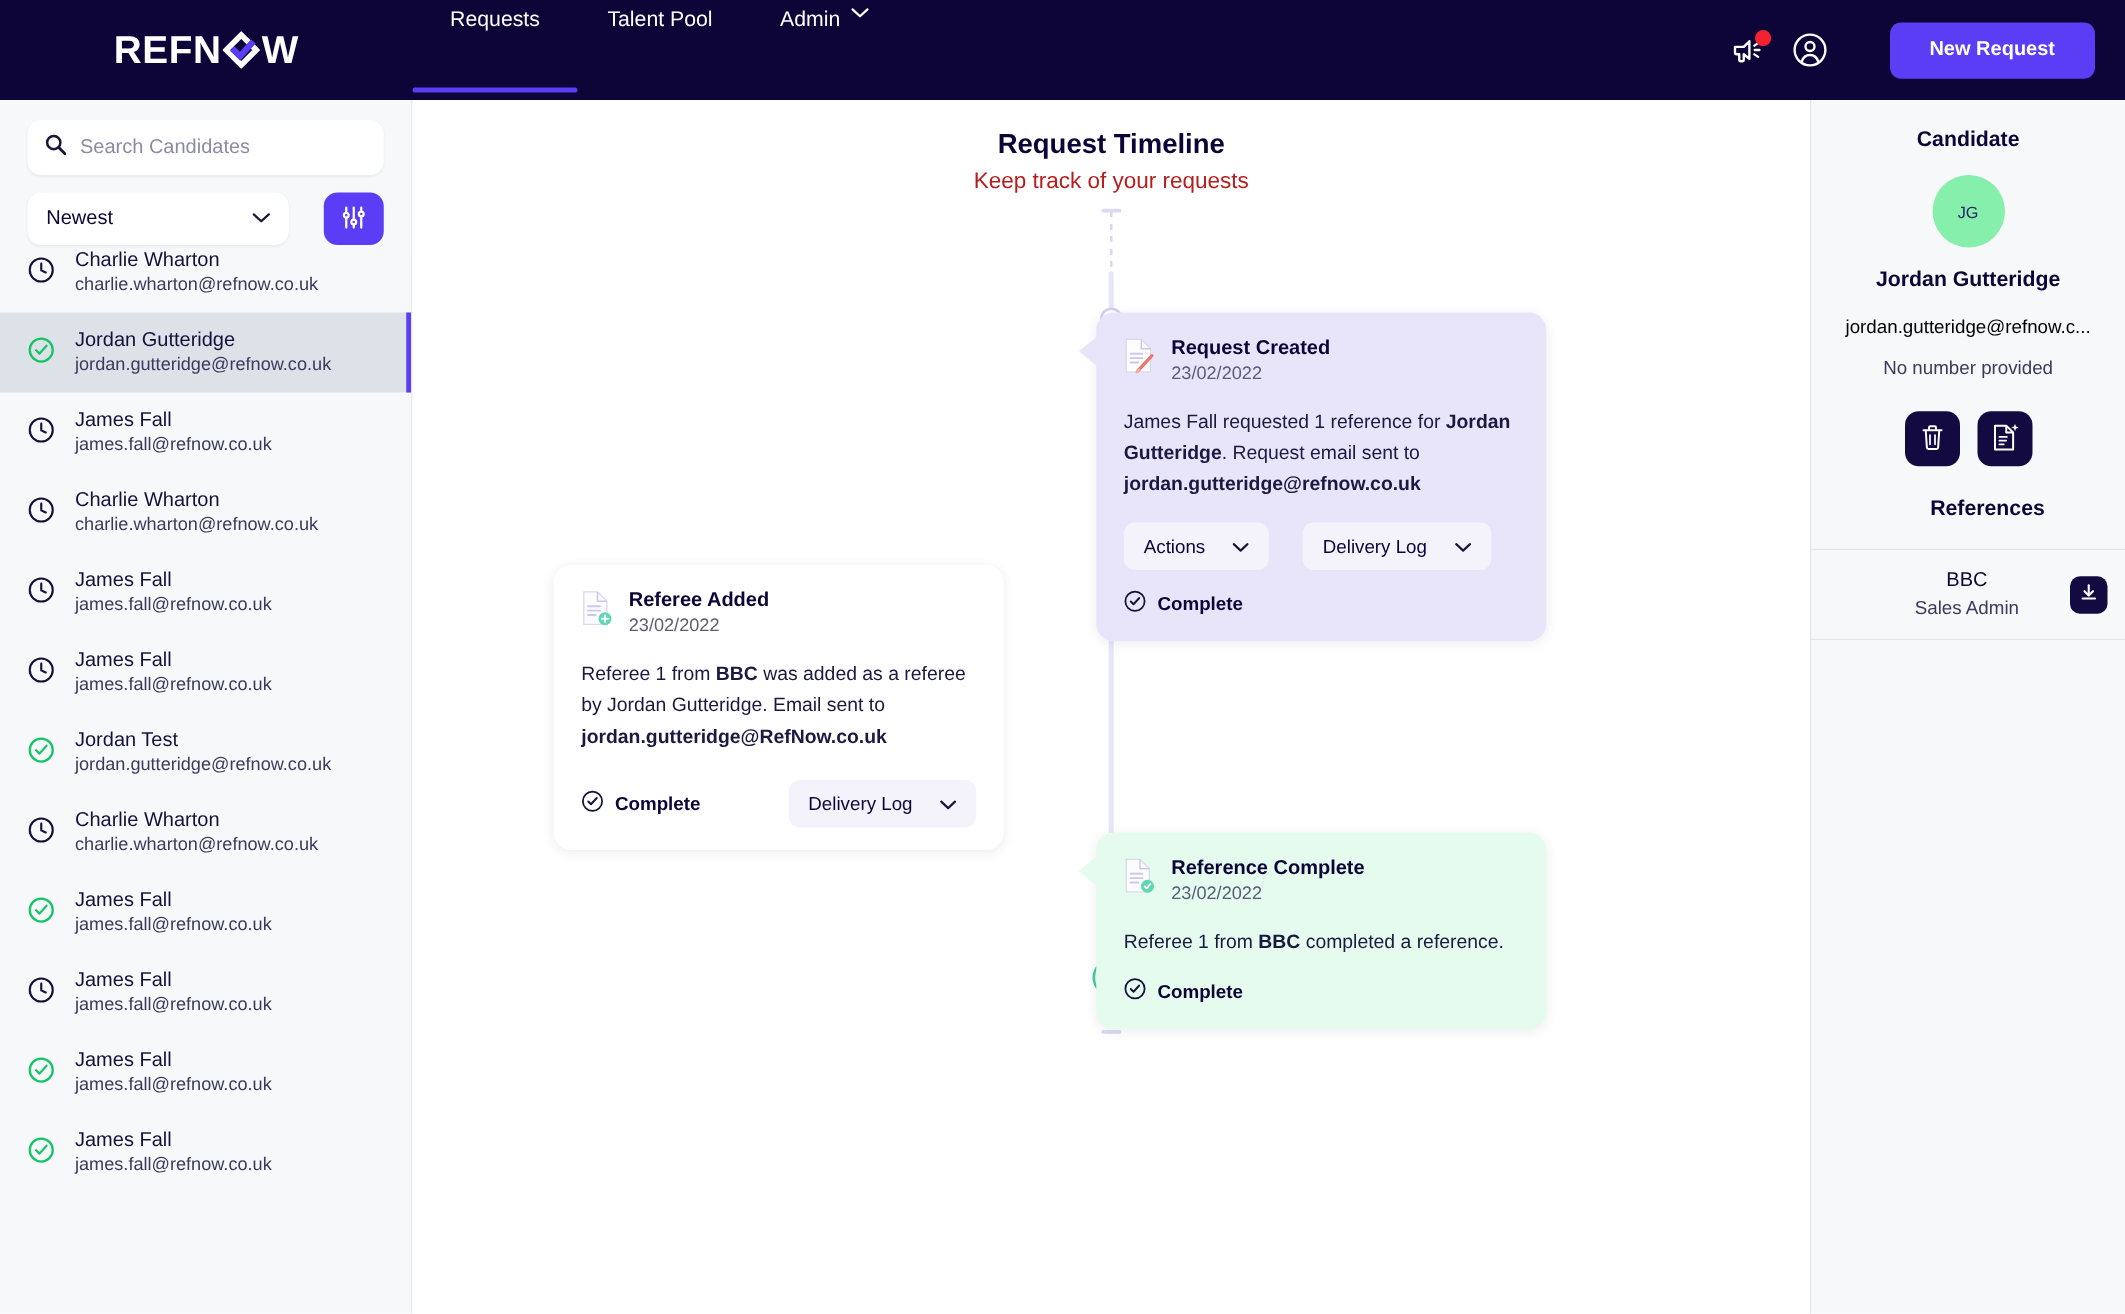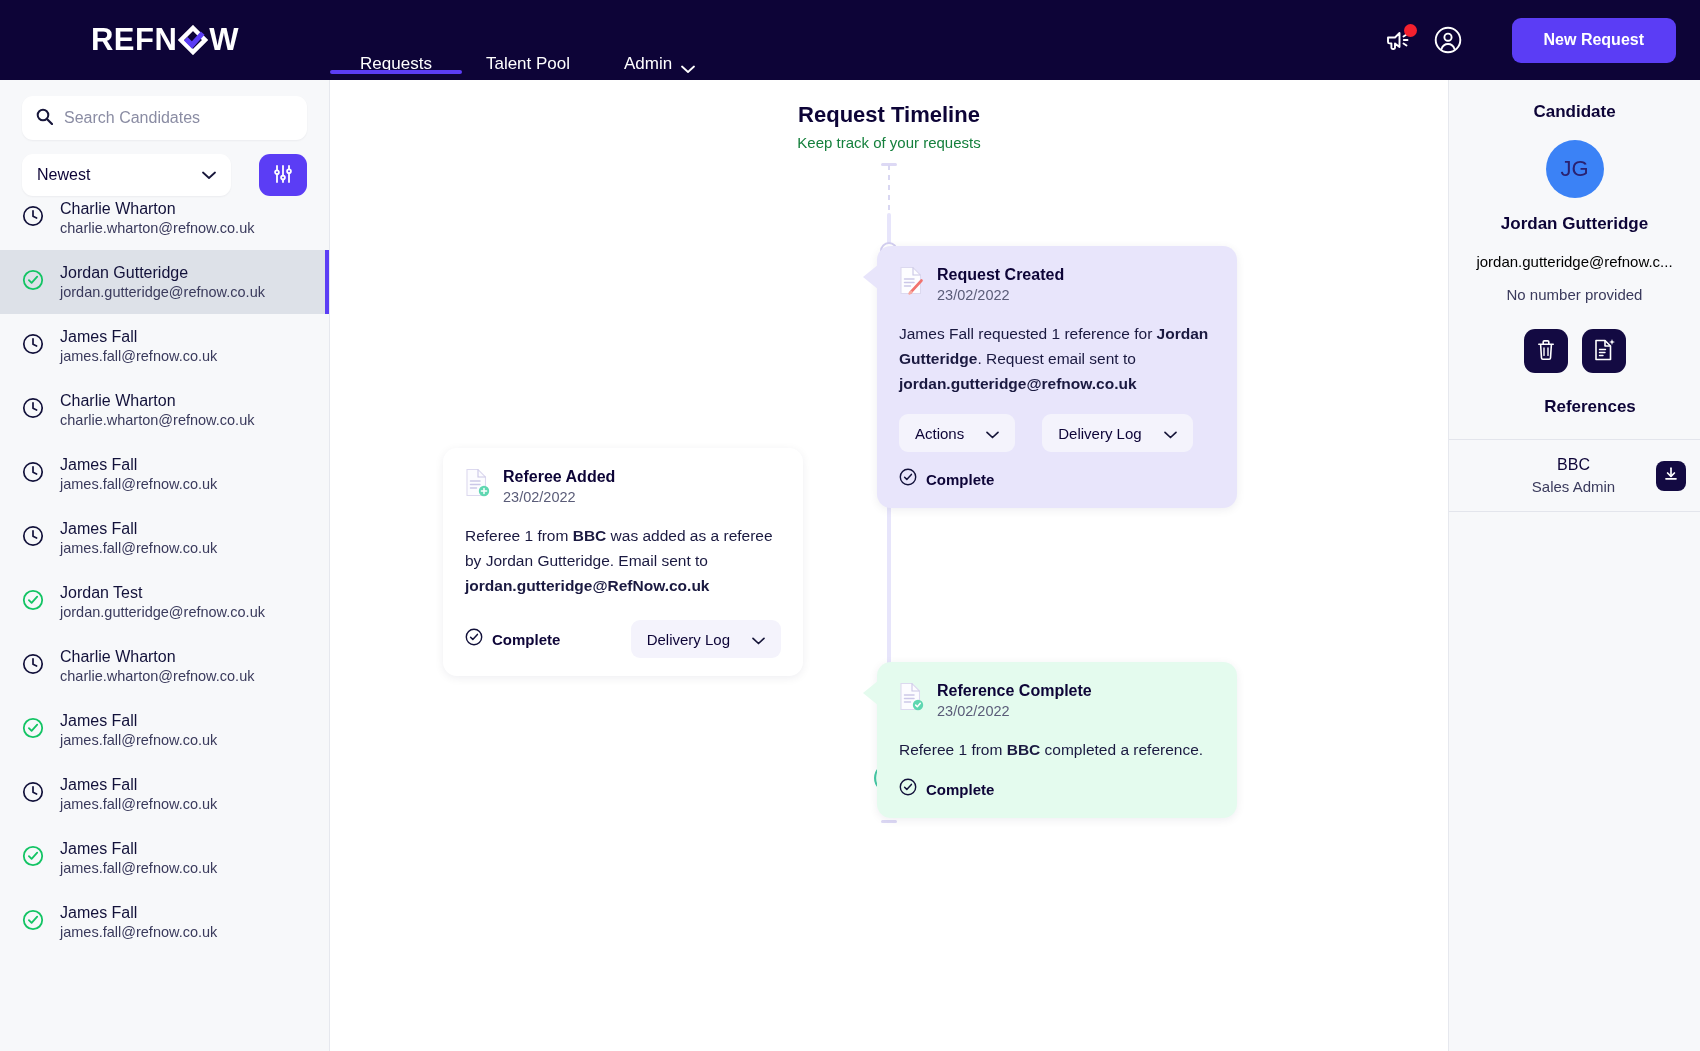--- a/index.html
+++ b/index.html
@@ -24,21 +24,21 @@
   .logo-text {
     color: #ffffff; font-size: 31px; font-weight: bold; letter-spacing: .5px;
     font-family: "Liberation Sans", sans-serif;
   }
   .logo-diamond { position: relative; width: 30px; height: 30px; margin: 0 1px; display:inline-block; }
   .logo-diamond svg { position: absolute; left: 0; top: 0; }
 
   .nav { display: flex; align-items: center; gap: 0px; height: 80px; }
   .nav-item {
     color: #ffffff; font-size: 17px; padding: 0 0;
-    height: 68px; display: flex; align-items: flex-end; justify-content: center;
+    height: 68px; display: flex; align-items: flex-start; justify-content: center;
     position: relative; cursor: pointer; width: 132px;
   }
   .nav-item.active::after {
     content: ""; position: absolute; bottom: 0; left: 0px; right: 0px;
     height: 4px; background: #5b3df5; border-radius: 2px;
   }
   .nav-item .caret { margin-left: 9px; display: inline-flex; }
 
   .header-right {
     margin-left: auto; display: flex; align-items: center; gap: 22px;
@@ -100,21 +100,21 @@
   }
   .cand-text { display: flex; flex-direction: column; gap: 2px; min-width: 0; }
   .cand-name { font-size: 16px; color: #12113a; font-weight: normal; white-space: nowrap; }
   .cand-email { font-size: 14.5px; color: #3a3a5c; white-space: nowrap; }
 
   
   .main {
     flex: 1; position: relative; background: #fff; overflow: hidden;
   }
   .tl-title { text-align: center; font-size: 22px; font-weight: bold; color: #0d0437; margin-top: 22px; }
-  .tl-sub { text-align: center; font-size: 15px; color: #15803d; margin-top: 6px; }
+  .tl-sub { text-align: center; font-size: 18px; color: #b91c1c; margin-top: 6px; }
 
   .tl-area { position: relative; height: 880px; }
   .spine {
     position: absolute; left: 50%; transform: translateX(-50%);
     top: 14px; width: 4px; background: #e7e5fb; border-radius: 2px;
     height: 616px;
   }
   .spine-dash-top {
     position: absolute; left: 50%; transform: translateX(-50%); top: 14px;
     width: 2px; height: 48px;
@@ -168,22 +168,22 @@
   .status-text { font-size: 15px; font-weight: bold; color: #0d0437; }
 
   
   .rpanel {
     width: 252px; min-width: 252px; background: #f7f8fa;
     border-left: 1px solid #e6e8ee; padding: 22px 16px 0 16px;
     display: flex; flex-direction: column; align-items: center;
   }
   .rp-title { font-size: 17px; font-weight: bold; color: #0d0437; }
   .avatar {
-    width: 58px; height: 58px; border-radius: 50%; background: #3b82f6;
-    color: #2a2170; font-size: 22px; display: flex; align-items: center;
+    width: 58px; height: 58px; border-radius: 50%; background: #86efac;
+    color: #2a2170; font-size: 13px; display: flex; align-items: center;
     justify-content: center; margin-top: 18px; font-weight: normal;
   }
   .rp-name { font-size: 17px; font-weight: bold; color: #0d0437; margin-top: 16px; text-align:center; }
   .rp-email { font-size: 15px; color: #000000; margin-top: 19px; text-align: center;
               max-width: 218px; overflow: hidden; white-space: nowrap; text-overflow: ellipsis; }
   .rp-phone { font-size: 15px; color: #3a3a5c; margin-top: 16px; }
   .rp-actions { display: flex; gap: 14px; margin-top: 26px; }
   .sq-btn {
     width: 44px; height: 44px; border-radius: 11px; background: #130a42;
     display: flex; align-items: center; justify-content: center; cursor: pointer; border: none;

